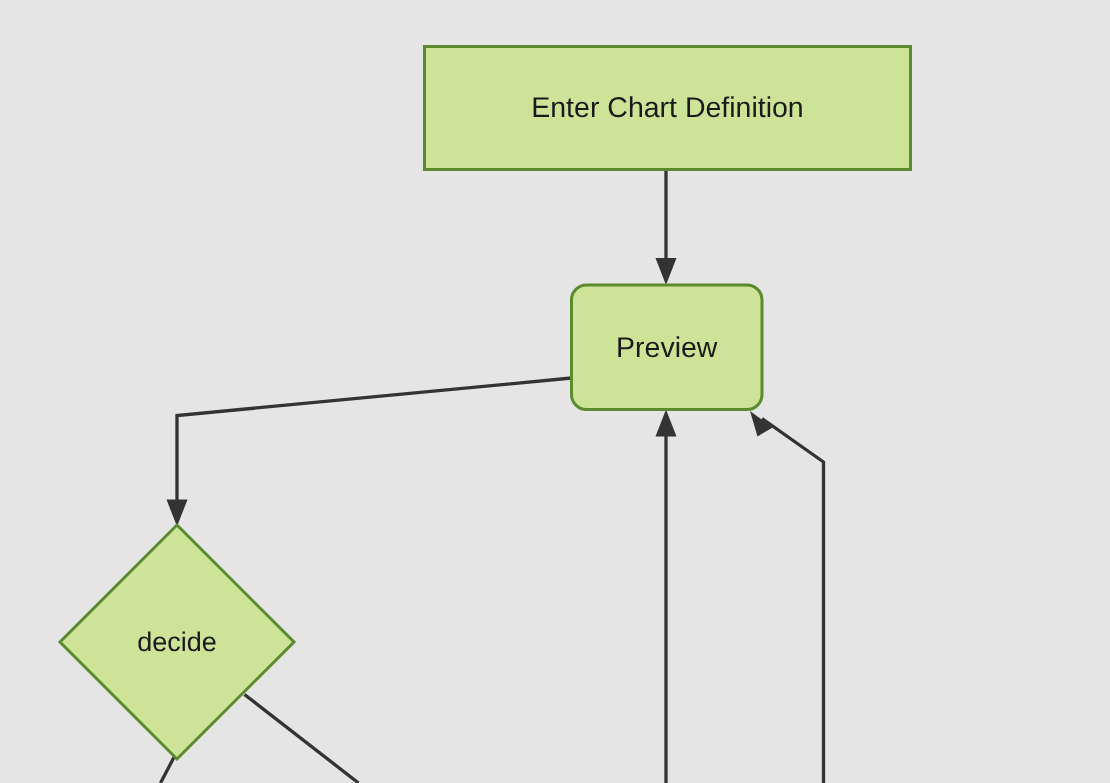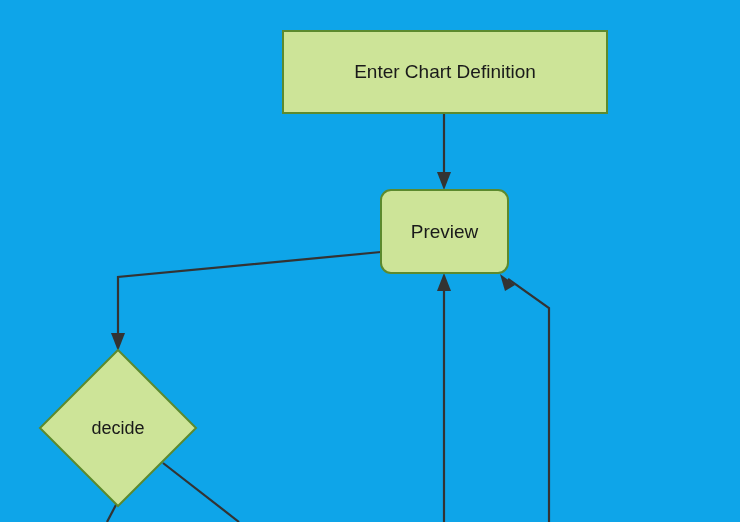--- a/index.html
+++ b/index.html
@@ -9,21 +9,21 @@
     background: #ffffff;
   }
   body {
     font-family: "Liberation Sans", sans-serif;
   }
   #canvas-wrap {
     position: relative;
     width: 740px;
     height: 522px;
     overflow: hidden;
-    background: #0ea5e9;
+    background: #e5e5e5;
   }
   #flow-svg {
     position: absolute;
     left: 0;
     top: 0;
     width: 740px;
     height: 522px;
     display: block;
   }
   .node-shape {

